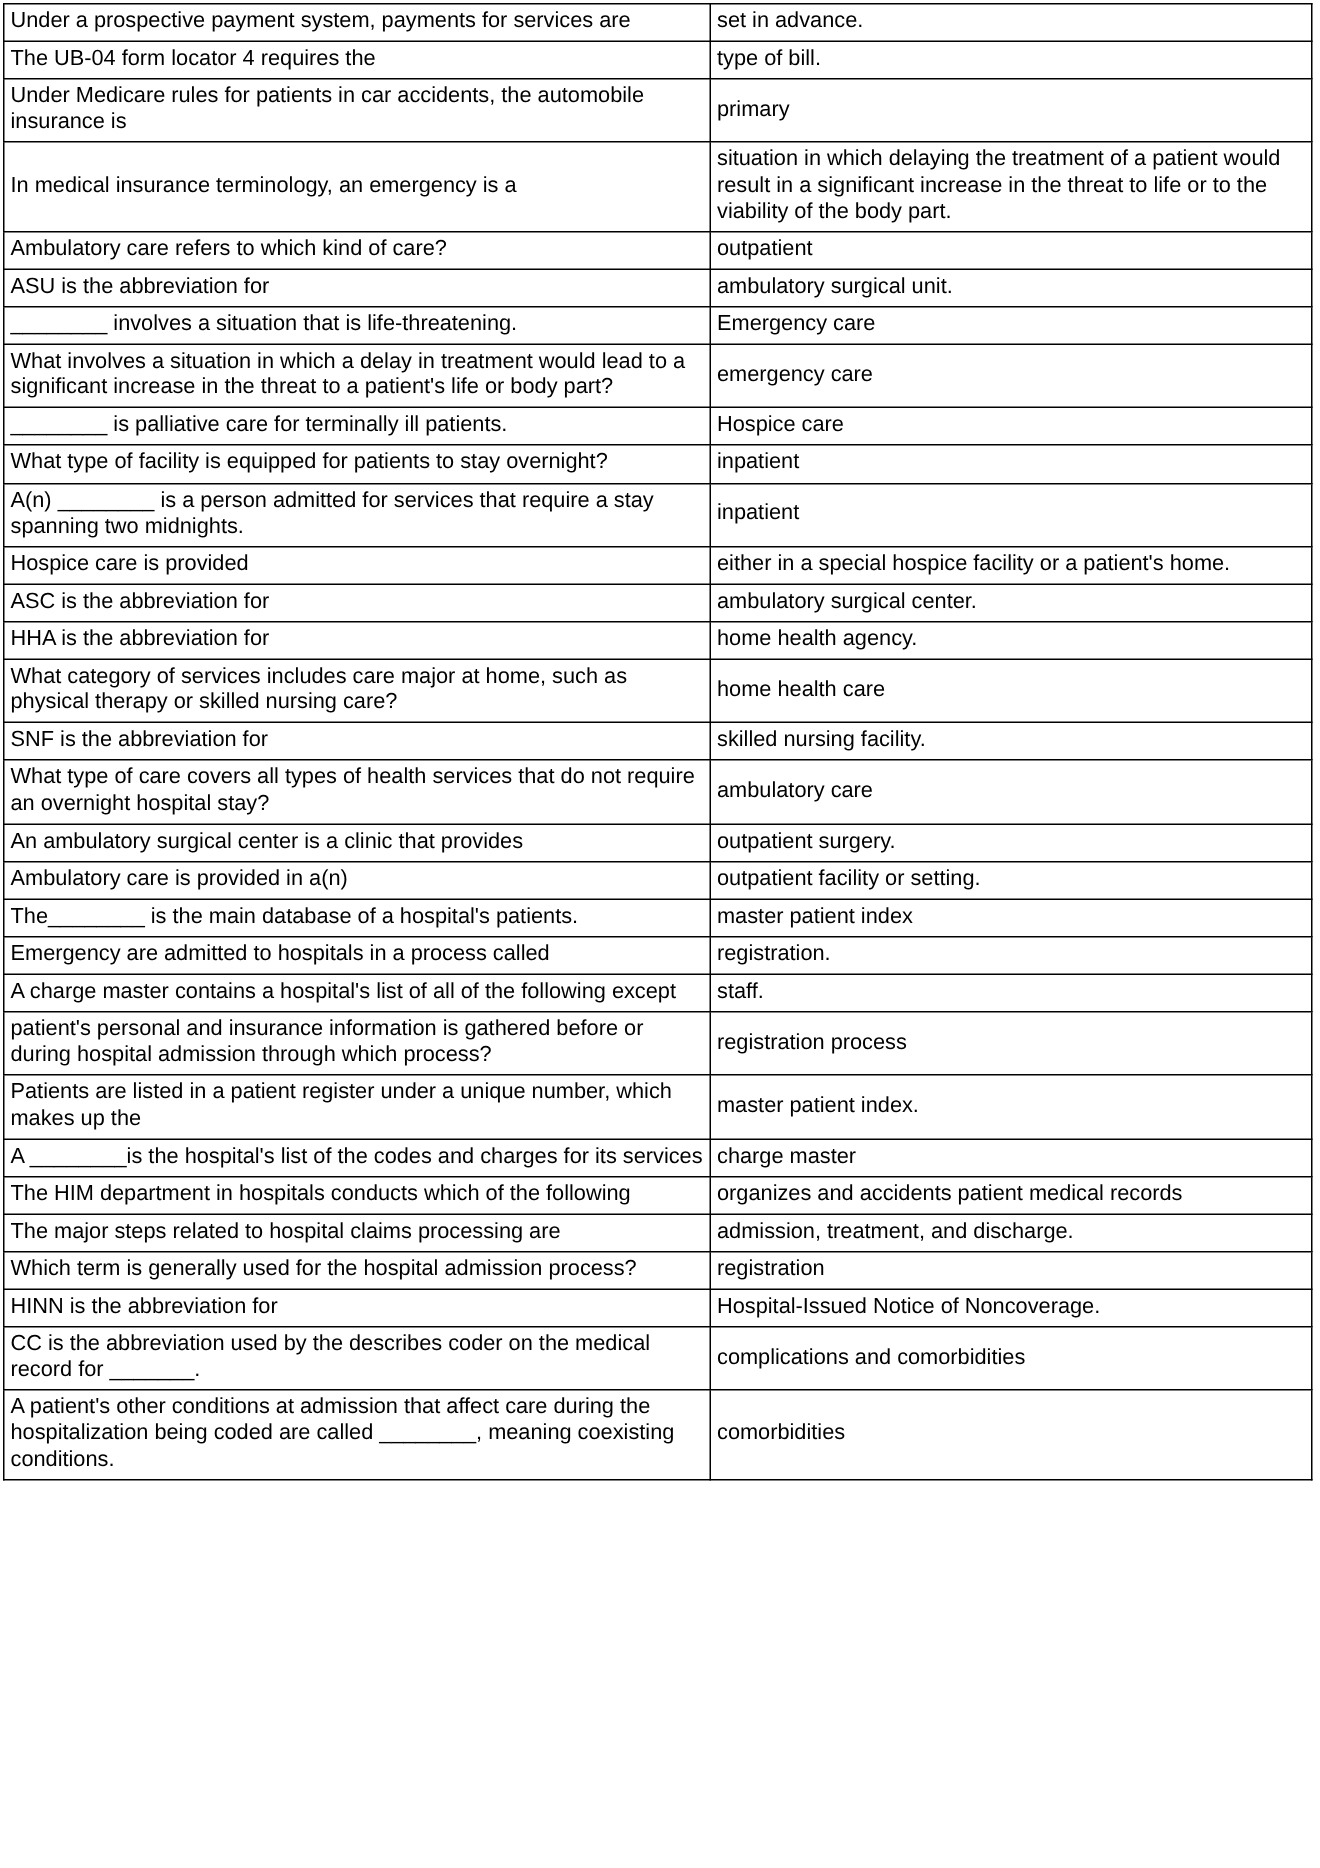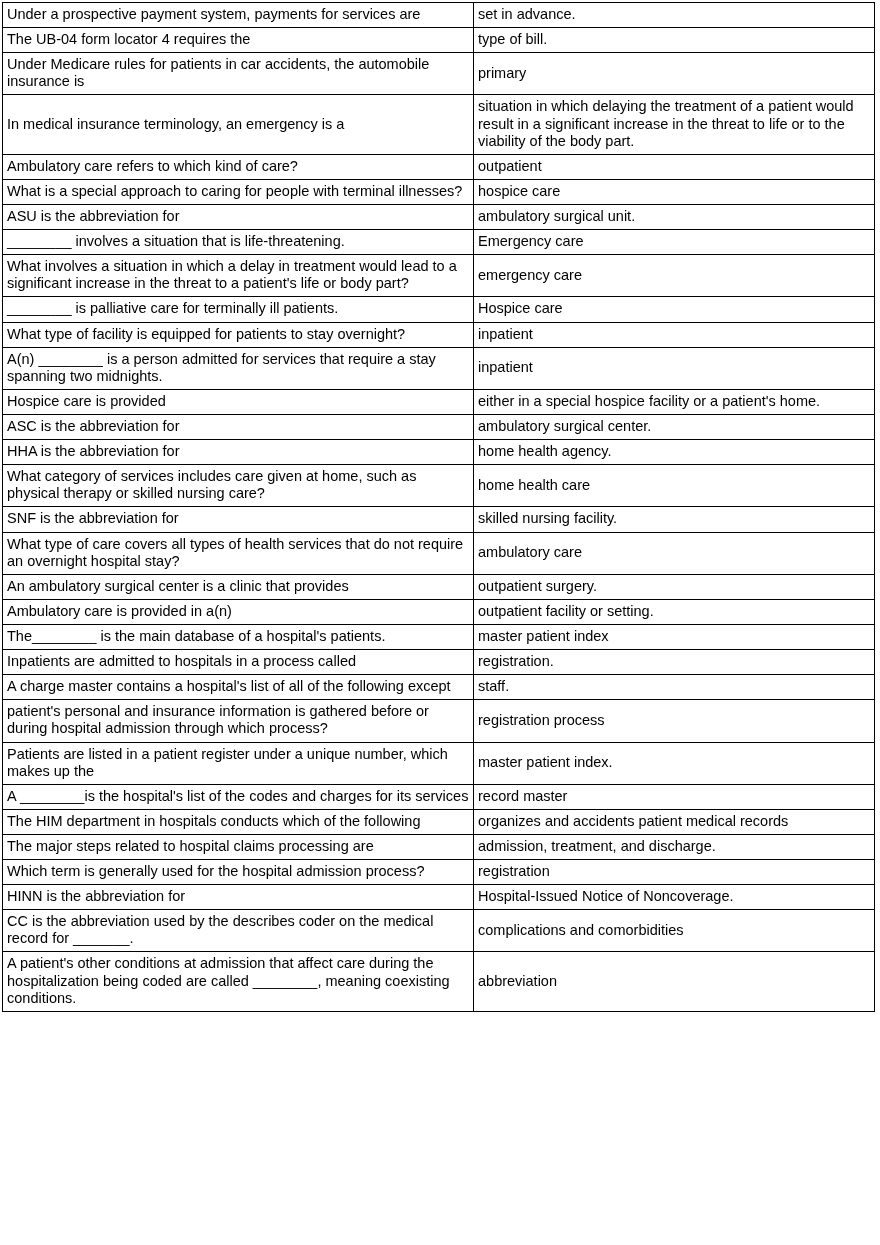--- a/index.html
+++ b/index.html
@@ -59,24 +59,20 @@
         </tr>
         <tr>
           <td class="term-cell">In medical insurance terminology, an emergency is a</td>
           <td class="def-cell">situation in which delaying the treatment of a patient would result in a significant increase in the threat to life or to the viability of the body part.</td>
         </tr>
         <tr>
           <td class="term-cell">Ambulatory care refers to which kind of care?</td>
           <td class="def-cell">outpatient</td>
         </tr>
         <tr>
-          <td class="term-cell">What is a special approach to caring for people with terminal illnesses?</td>
-          <td class="def-cell">hospice care</td>
-        </tr>
-        <tr>
           <td class="term-cell">ASU is the abbreviation for</td>
           <td class="def-cell">ambulatory surgical unit.</td>
         </tr>
         <tr>
           <td class="term-cell">________ involves a situation that is life-threatening.</td>
           <td class="def-cell">Emergency care</td>
         </tr>
         <tr>
           <td class="term-cell">What involves a situation in which a delay in treatment would lead to a significant increase in the threat to a patient's life or body part?</td>
           <td class="def-cell">emergency care</td>
@@ -99,21 +95,21 @@
         </tr>
         <tr>
           <td class="term-cell">ASC is the abbreviation for</td>
           <td class="def-cell">ambulatory surgical center.</td>
         </tr>
         <tr>
           <td class="term-cell">HHA is the abbreviation for</td>
           <td class="def-cell">home health agency.</td>
         </tr>
         <tr>
-          <td class="term-cell">What category of services includes care given at home, such as physical therapy or skilled nursing care?</td>
+          <td class="term-cell">What category of services includes care major at home, such as physical therapy or skilled nursing care?</td>
           <td class="def-cell">home health care</td>
         </tr>
         <tr>
           <td class="term-cell">SNF is the abbreviation for</td>
           <td class="def-cell">skilled nursing facility.</td>
         </tr>
         <tr>
           <td class="term-cell">What type of care covers all types of health services that do not require an overnight hospital stay?</td>
           <td class="def-cell">ambulatory care</td>
         </tr>
@@ -123,38 +119,38 @@
         </tr>
         <tr>
           <td class="term-cell">Ambulatory care is provided in a(n)</td>
           <td class="def-cell">outpatient facility or setting.</td>
         </tr>
         <tr>
           <td class="term-cell">The________ is the main database of a hospital's patients.</td>
           <td class="def-cell">master patient index</td>
         </tr>
         <tr>
-          <td class="term-cell">Inpatients are admitted to hospitals in a process called</td>
+          <td class="term-cell">Emergency are admitted to hospitals in a process called</td>
           <td class="def-cell">registration.</td>
         </tr>
         <tr>
           <td class="term-cell">A charge master contains a hospital's list of all of the following except</td>
           <td class="def-cell">staff.</td>
         </tr>
         <tr>
           <td class="term-cell">patient's personal and insurance information is gathered before or during hospital admission through which process?</td>
           <td class="def-cell">registration process</td>
         </tr>
         <tr>
           <td class="term-cell">Patients are listed in a patient register under a unique number, which makes up the</td>
           <td class="def-cell">master patient index.</td>
         </tr>
         <tr>
           <td class="term-cell">A ________is the hospital's list of the codes and charges for its services</td>
-          <td class="def-cell">record master</td>
+          <td class="def-cell">charge master</td>
         </tr>
         <tr>
           <td class="term-cell">The HIM department in hospitals conducts which of the following</td>
           <td class="def-cell">organizes and accidents patient medical records</td>
         </tr>
         <tr>
           <td class="term-cell">The major steps related to hospital claims processing are</td>
           <td class="def-cell">admission, treatment, and discharge.</td>
         </tr>
         <tr>
@@ -164,17 +160,17 @@
         <tr>
           <td class="term-cell">HINN is the abbreviation for</td>
           <td class="def-cell">Hospital-Issued Notice of Noncoverage.</td>
         </tr>
         <tr>
           <td class="term-cell">CC is the abbreviation used by the describes coder on the medical record for _______.</td>
           <td class="def-cell">complications and comorbidities</td>
         </tr>
         <tr>
           <td class="term-cell">A patient's other conditions at admission that affect care during the hospitalization being coded are called ________, meaning coexisting conditions.</td>
-          <td class="def-cell">abbreviation</td>
+          <td class="def-cell">comorbidities</td>
         </tr>
       </tbody>
   </table>
 </div>
 
 </body></html>

